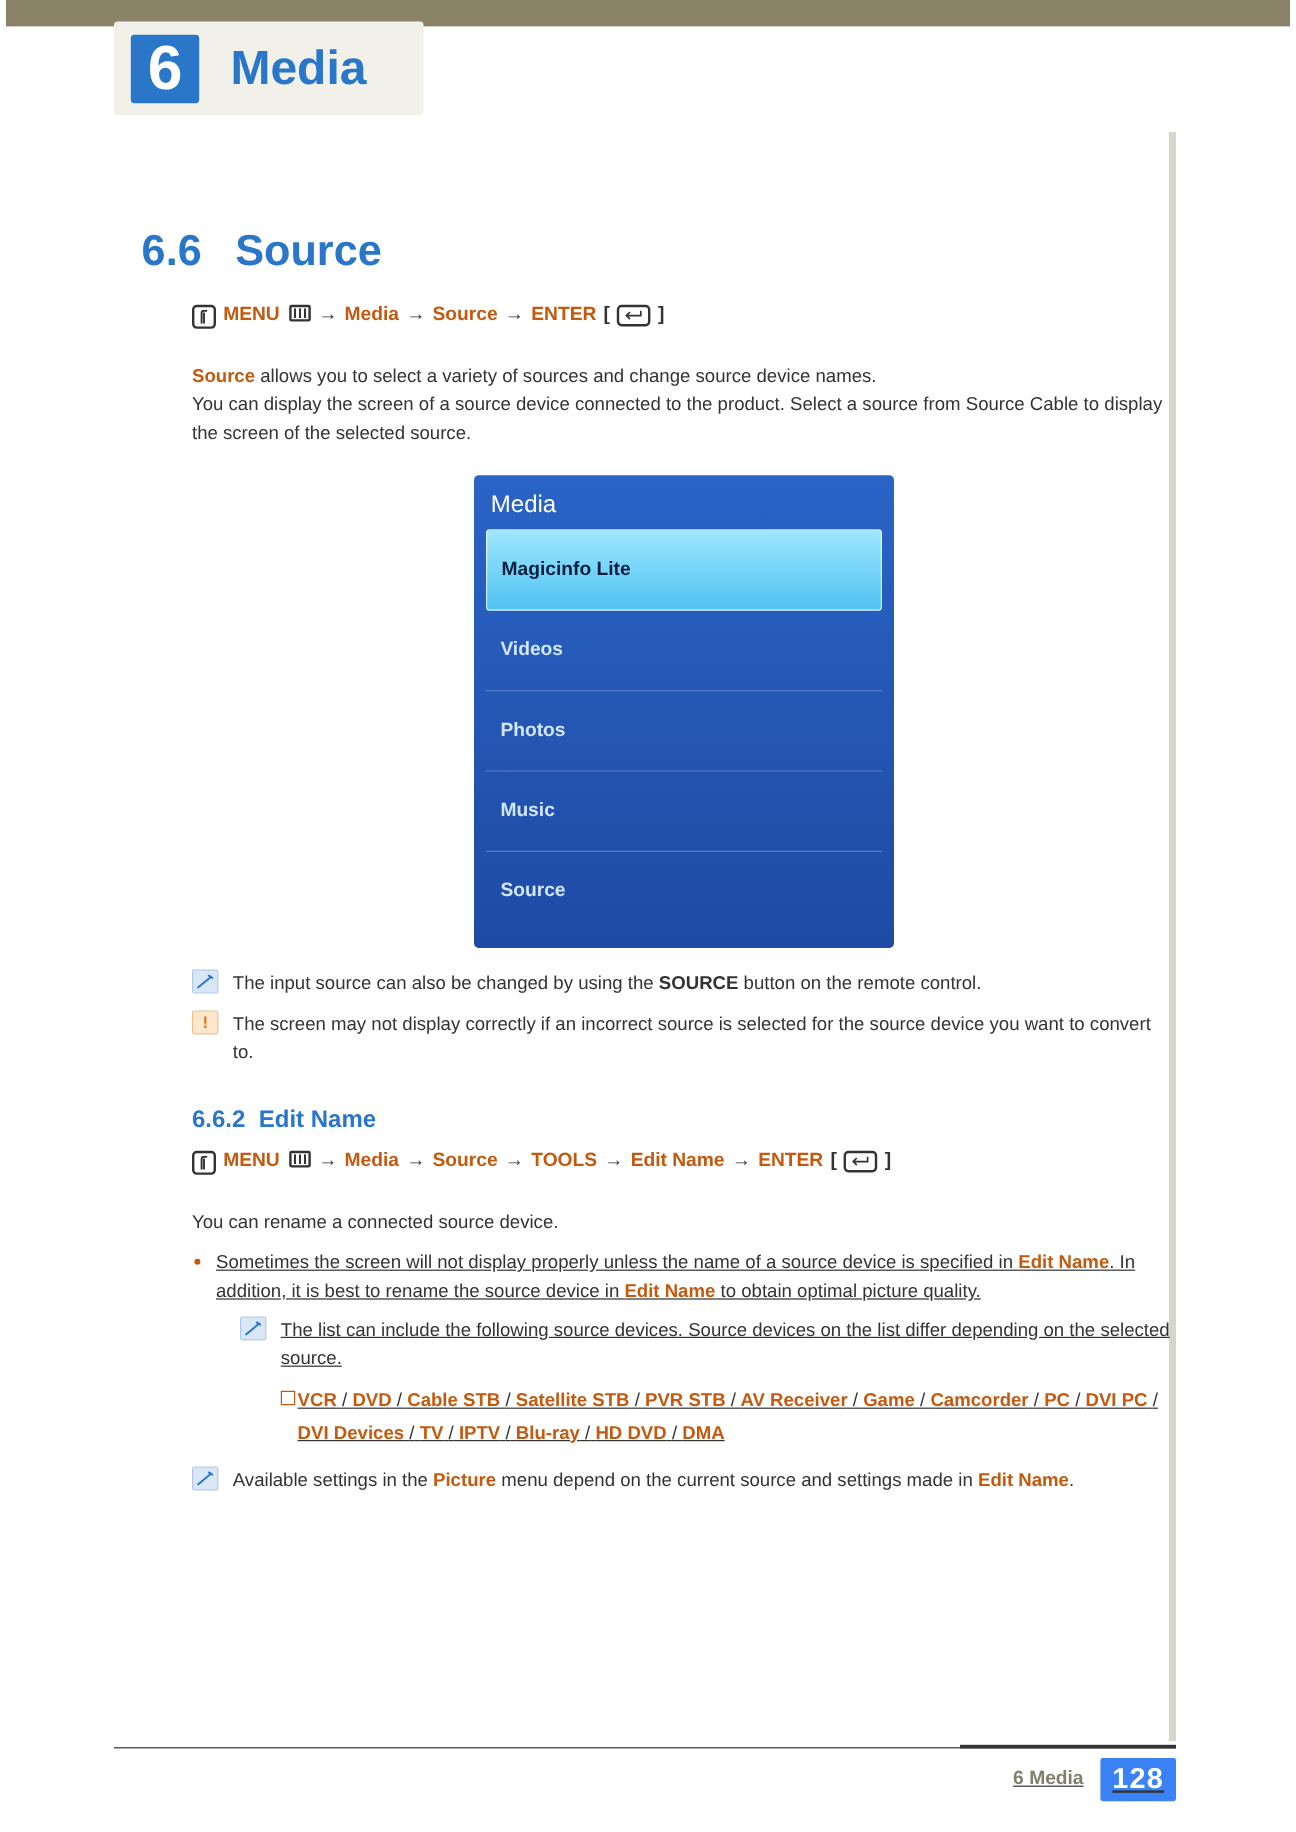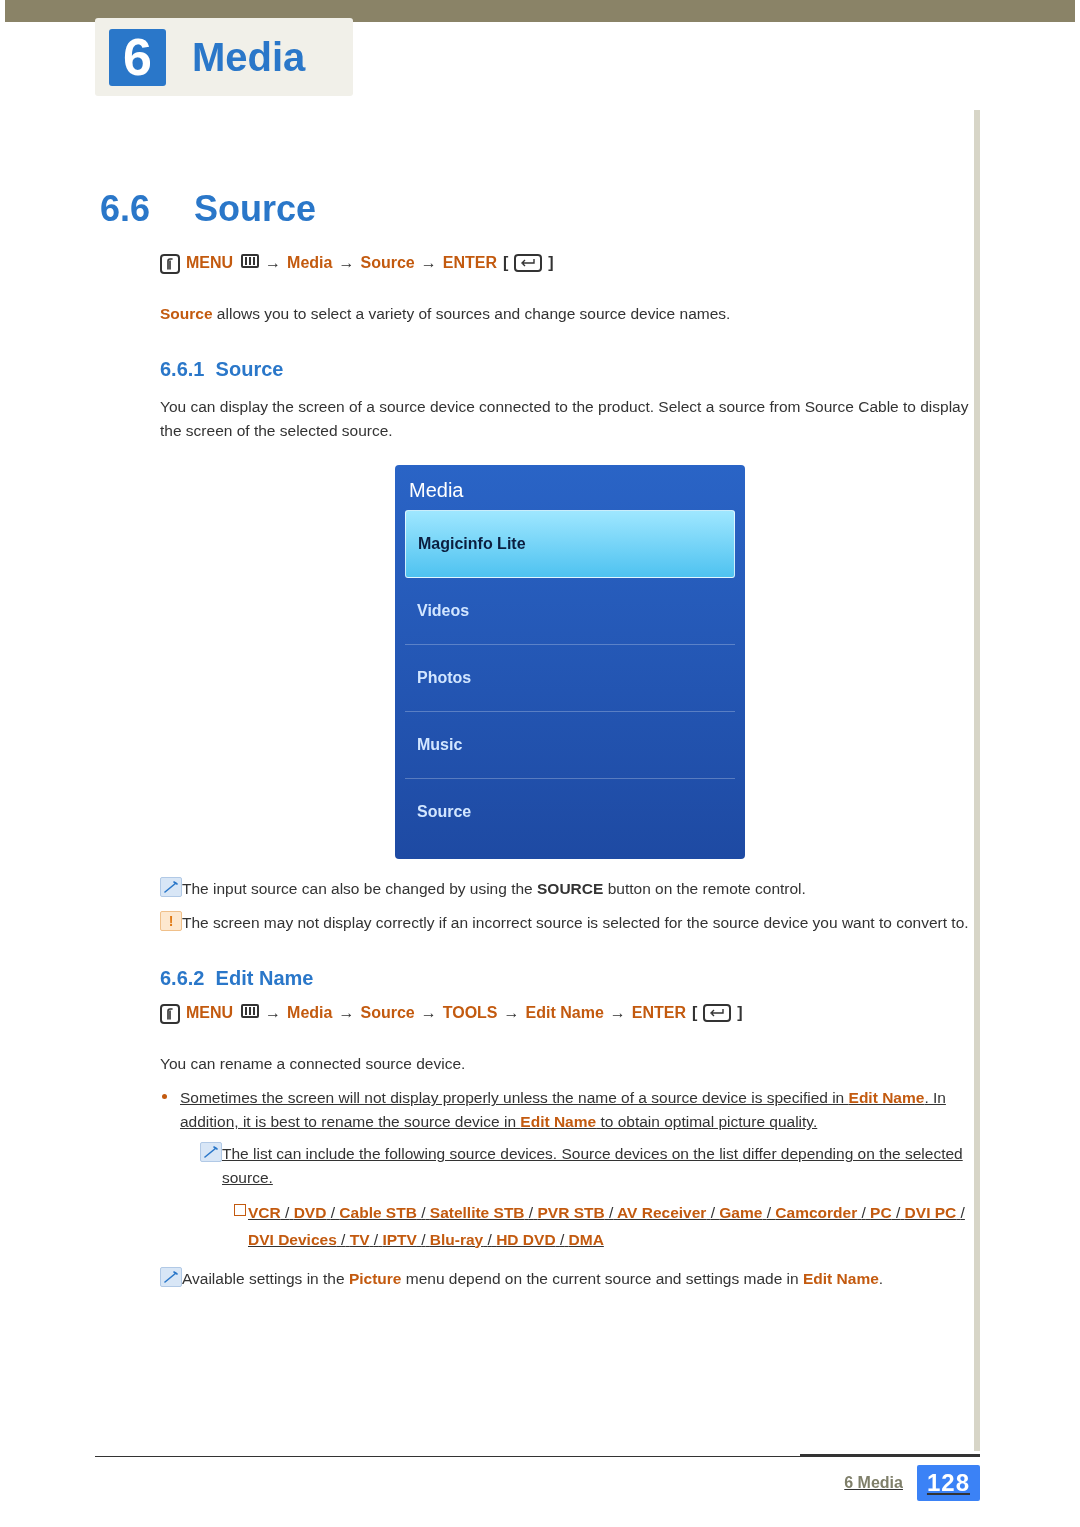--- a/index.html
+++ b/index.html
@@ -49,27 +49,27 @@
   }
   .chapter-title {
     color: #2a77c9;
     font-size: 40px;
     font-weight: 700;
   }
 
   
   .h2 {
     position: absolute;
-    left: 100px;
+    left: 118px;
     top: 188px;
     font-size: 36px;
     font-weight: 700;
     color: #2a77c9;
     display: flex;
-    gap: 44px;
+    gap: 28px;
   }
 
   .content {
     position: absolute;
     left: 160px;
     right: 100px;
     top: 254px;
   }
 
   .nav-path {
@@ -140,21 +140,21 @@
   .menu-item:last-child { border-bottom: none; }
   .menu-item.selected {
     background: linear-gradient(180deg,#9fe7ff 0%,#4ec2f0 100%);
     color: #0b1e3f;
     border: 1px solid rgba(255,255,255,.7);
     border-radius: 3px;
   }
 
   
   .callout {
-    display: flex; align-items: flex-start;
+    display: flex; gap: 12px; align-items: flex-start;
     margin: 10px 0;
   }
   .callout .icon {
     width: 22px; height: 20px;
     flex: 0 0 22px;
     display: flex; align-items: center; justify-content: center;
     font-size: 14px; font-weight: 700;
     border-radius: 2px;
   }
   .note-icon { background: #d8e6f6; color: #2a77c9; border: 1px solid #b1c9e6; }
@@ -247,23 +247,20 @@
           <path d="M15 1 V5 H4 M6 2 L3 5 L6 8" stroke="#333" stroke-width="1.4" fill="none"></path>
         </svg>
     </span>
     <span>]</span>
   </div>
 
   <p class="body-text">
     <span class="hi">Source</span><span> allows you to select a variety of sources and change source device names.</span>
   </p>
 
-  <h3 class="h3">
-    <span>6.6.1</span>&nbsp;&nbsp;<span>Source</span>
-  </h3>
 
   <p class="body-text">You can display the screen of a source device connected to the product. Select a source from Source Cable to display the screen of the selected source.</p>
 
   <div class="menu-panel">
     <div class="menu-title">Media</div>
     <div class="menu-item selected">Magicinfo Lite</div>
     <div class="menu-item">Videos</div>
     <div class="menu-item">Photos</div>
     <div class="menu-item">Music</div>
     <div class="menu-item">Source</div>

